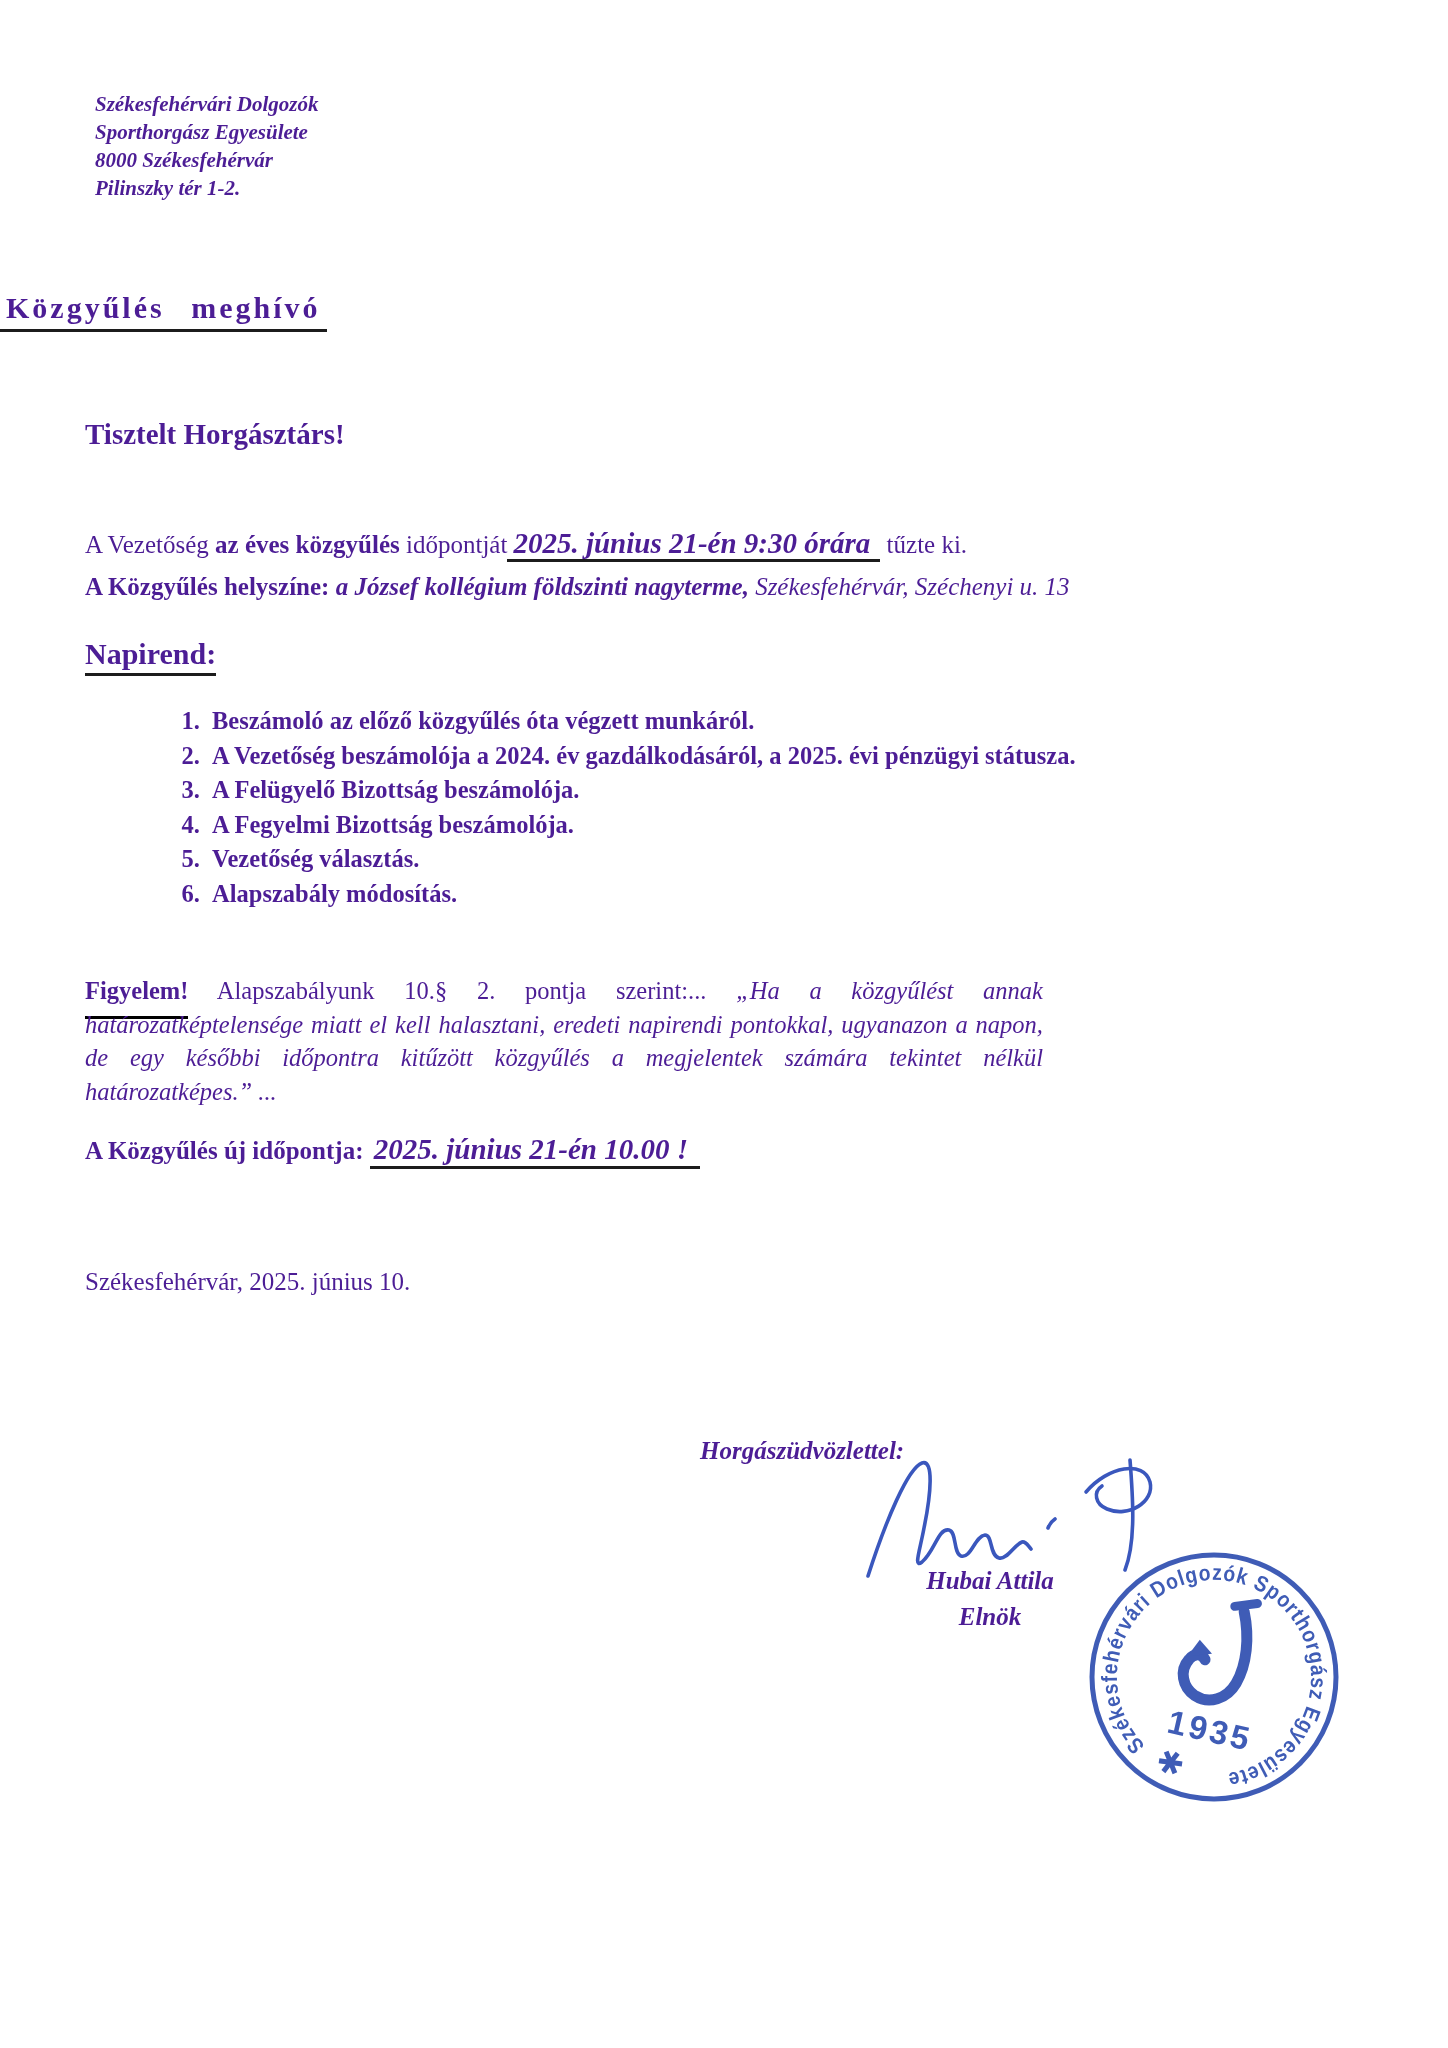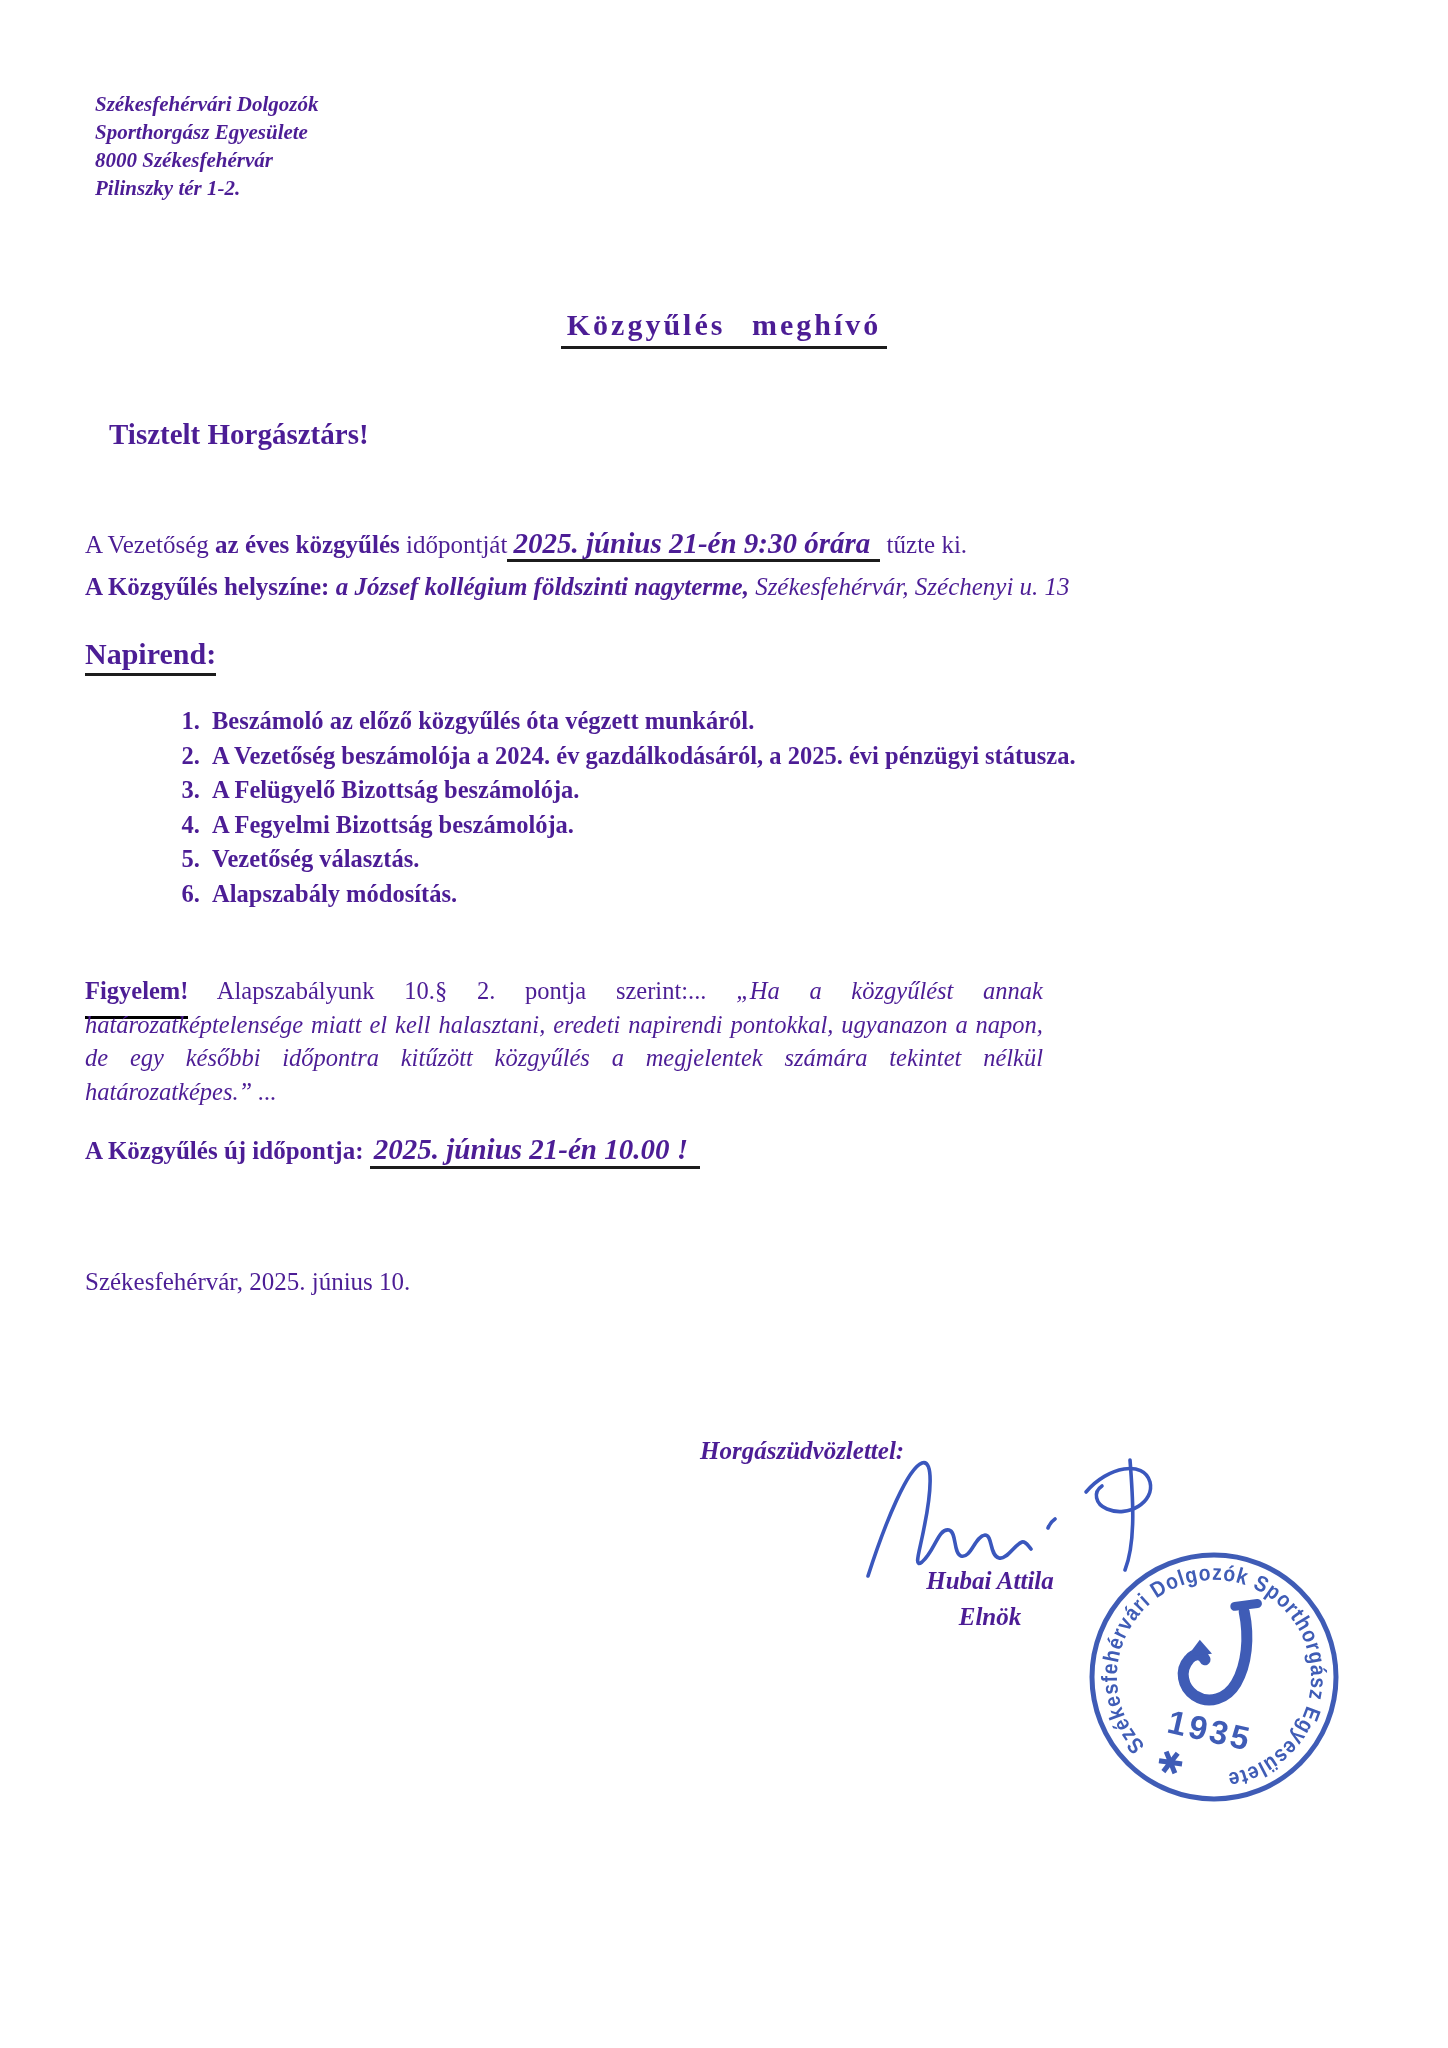--- a/index.html
+++ b/index.html
@@ -8,27 +8,27 @@
     width:1448px;height:2048px;
     background:#ffffff;
     font-family:"Liberation Serif","DejaVu Serif",serif;
     color:#4c1d95;
     overflow:hidden;
   }
   .abs{position:absolute;}
   
   .sender{left:95px;top:90px;font-size:21px;font-weight:bold;font-style:italic;line-height:28px;}
   
-  .title-wrap{top:308px;left:0;width:100%;text-align:center;font-family:Liberation Serif, serif;}
+  .title-wrap{top:291px;left:0;width:100%;text-align:left;font-family:Liberation Serif, serif;}
   .title{
     display:inline-block;font-size:30px;font-weight:bold;
     letter-spacing:3px;word-spacing:16px;
     border-bottom:3px solid #1c1c1c;padding:0 6px 4px 6px;
   }
-  .salutation{left:85px;top:418px;font-size:29px;font-weight:bold;margin-left:24px;}
+  .salutation{left:85px;top:418px;font-size:29px;font-weight:bold;}
   .schedule{left:85px;top:522px;width:1280px;font-size:25px;line-height:42px;}
   .b{font-weight:bold;}
   .i{font-style:italic;}
   .datetime{
     font-size:29px;font-weight:bold;font-style:italic;
     border-bottom:3px solid #1c1c1c;
     padding:0 10px 0 6px;
   }
   .agenda-heading{left:85px;top:637px;font-size:30px;font-weight:bold;}
   .agenda-heading span{border-bottom:3px solid #1c1c1c;padding-bottom:3px;}

